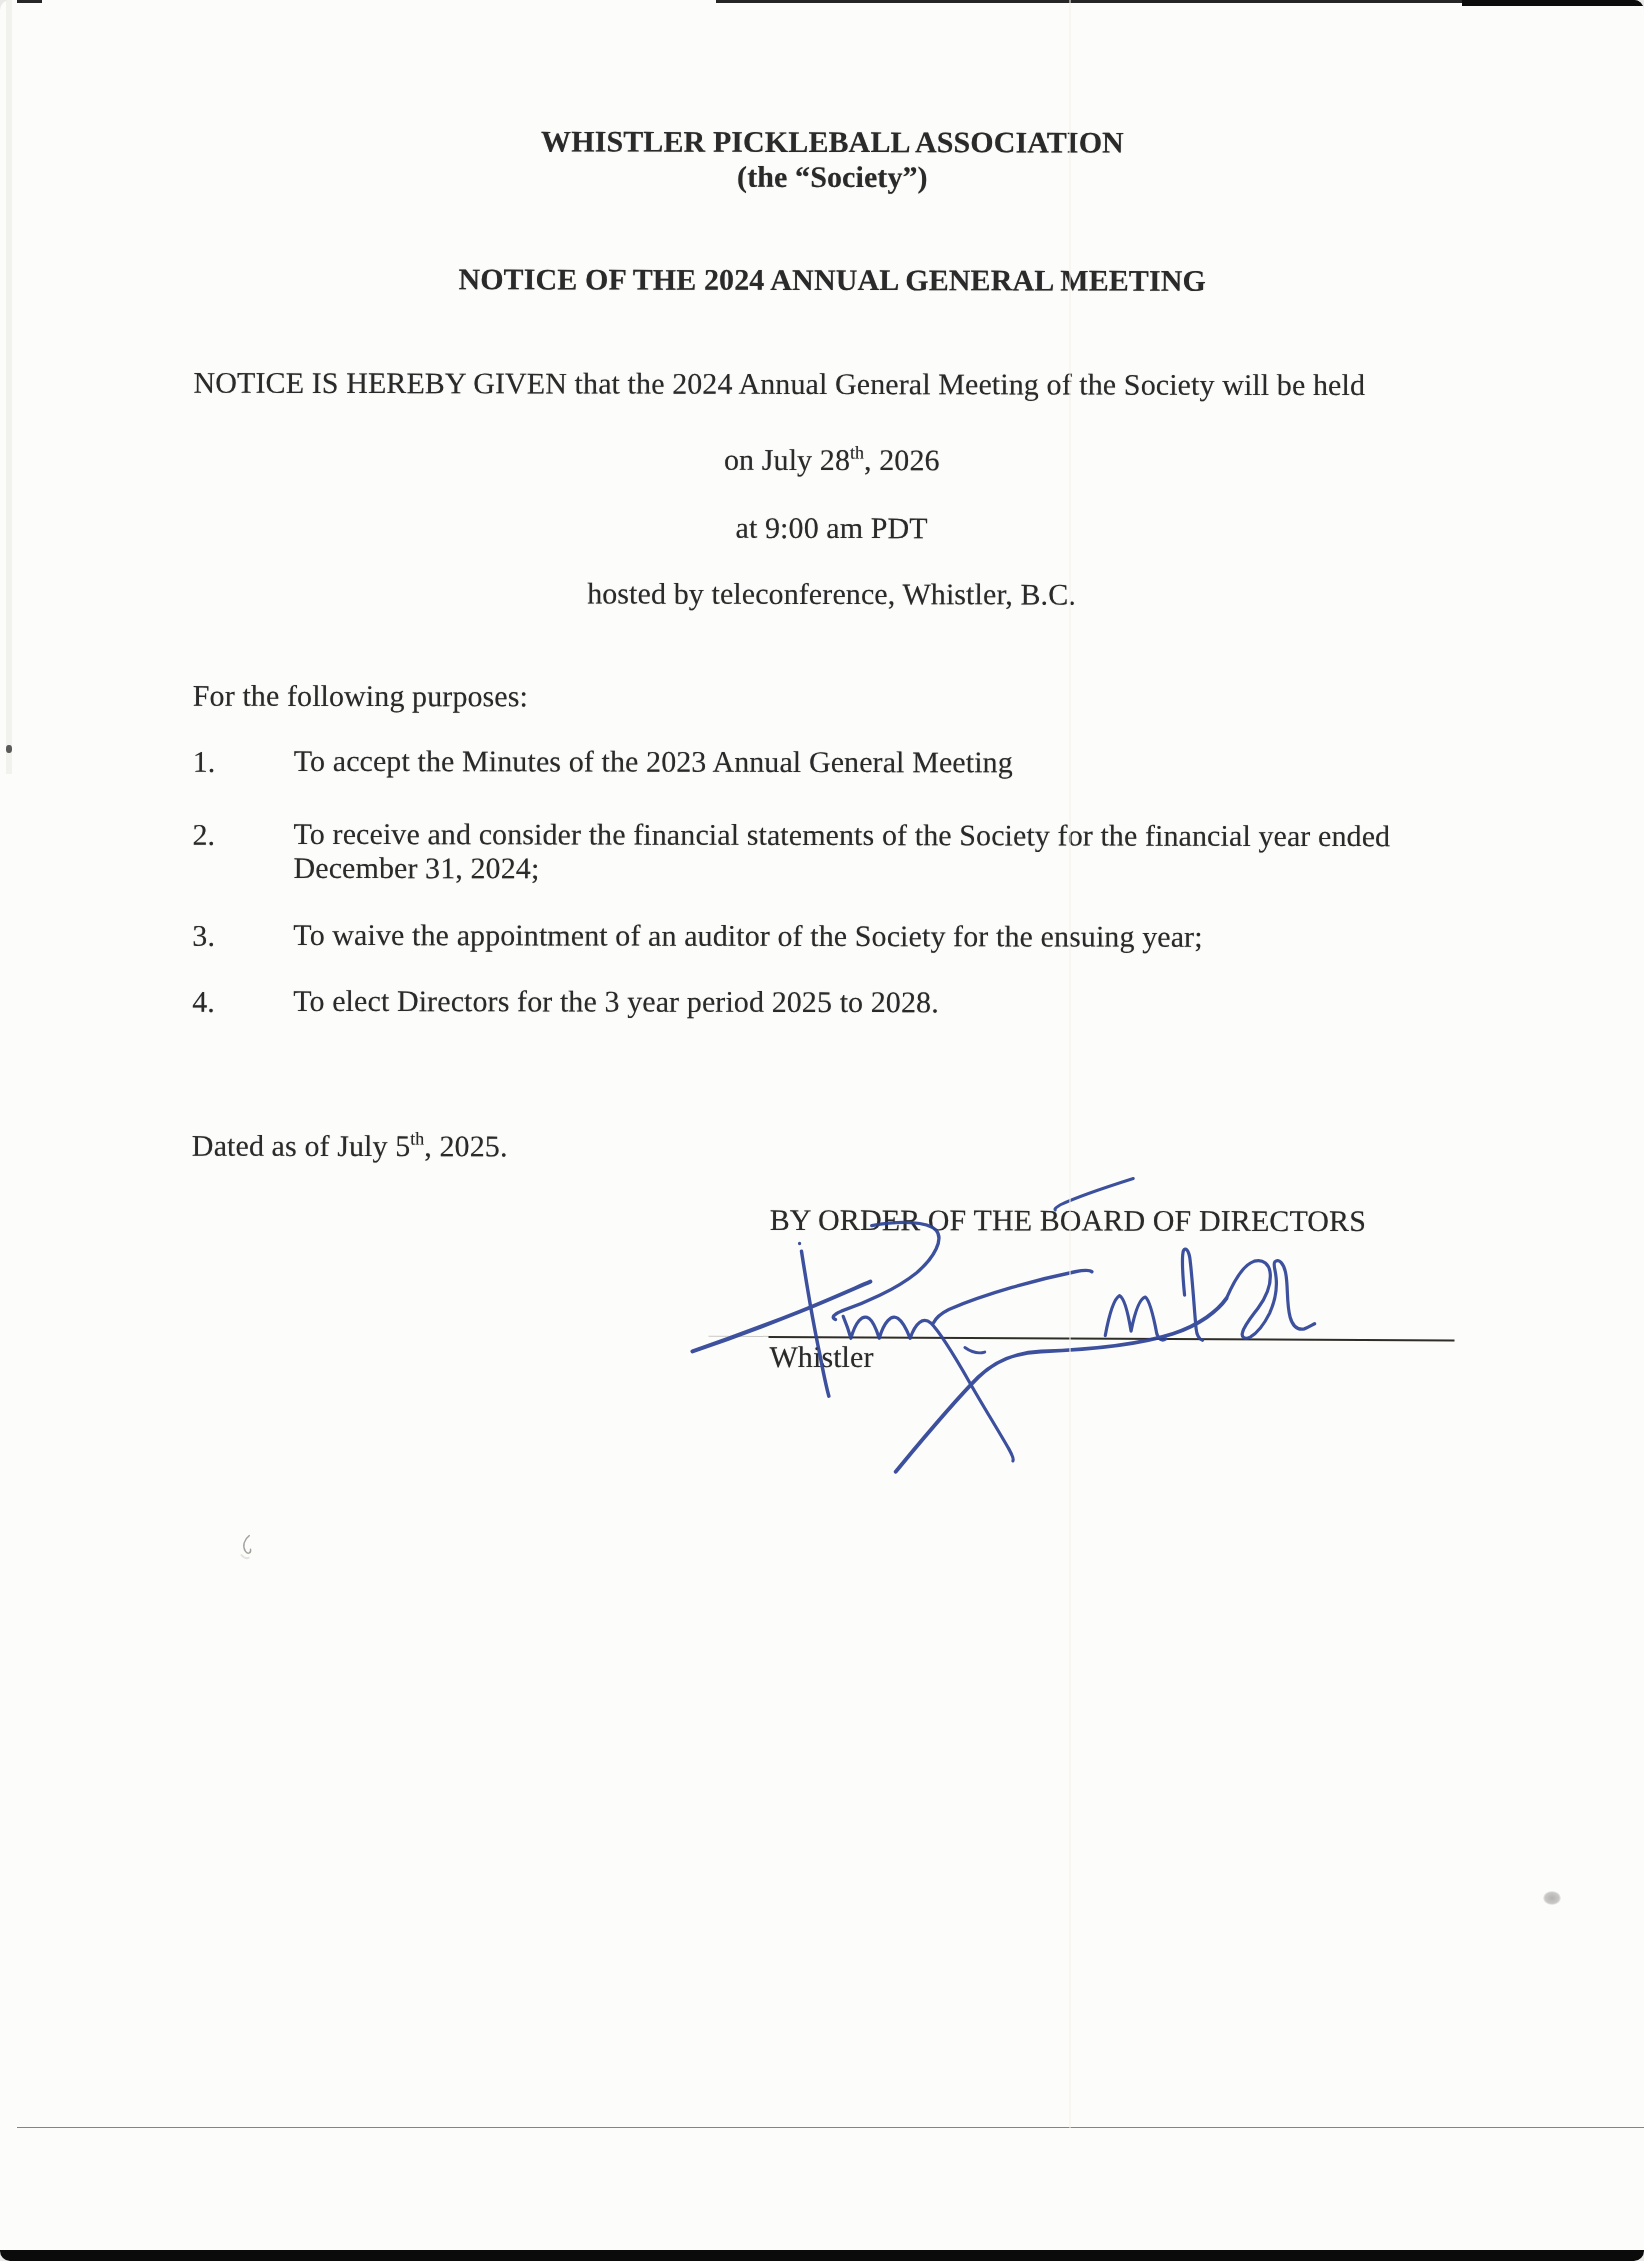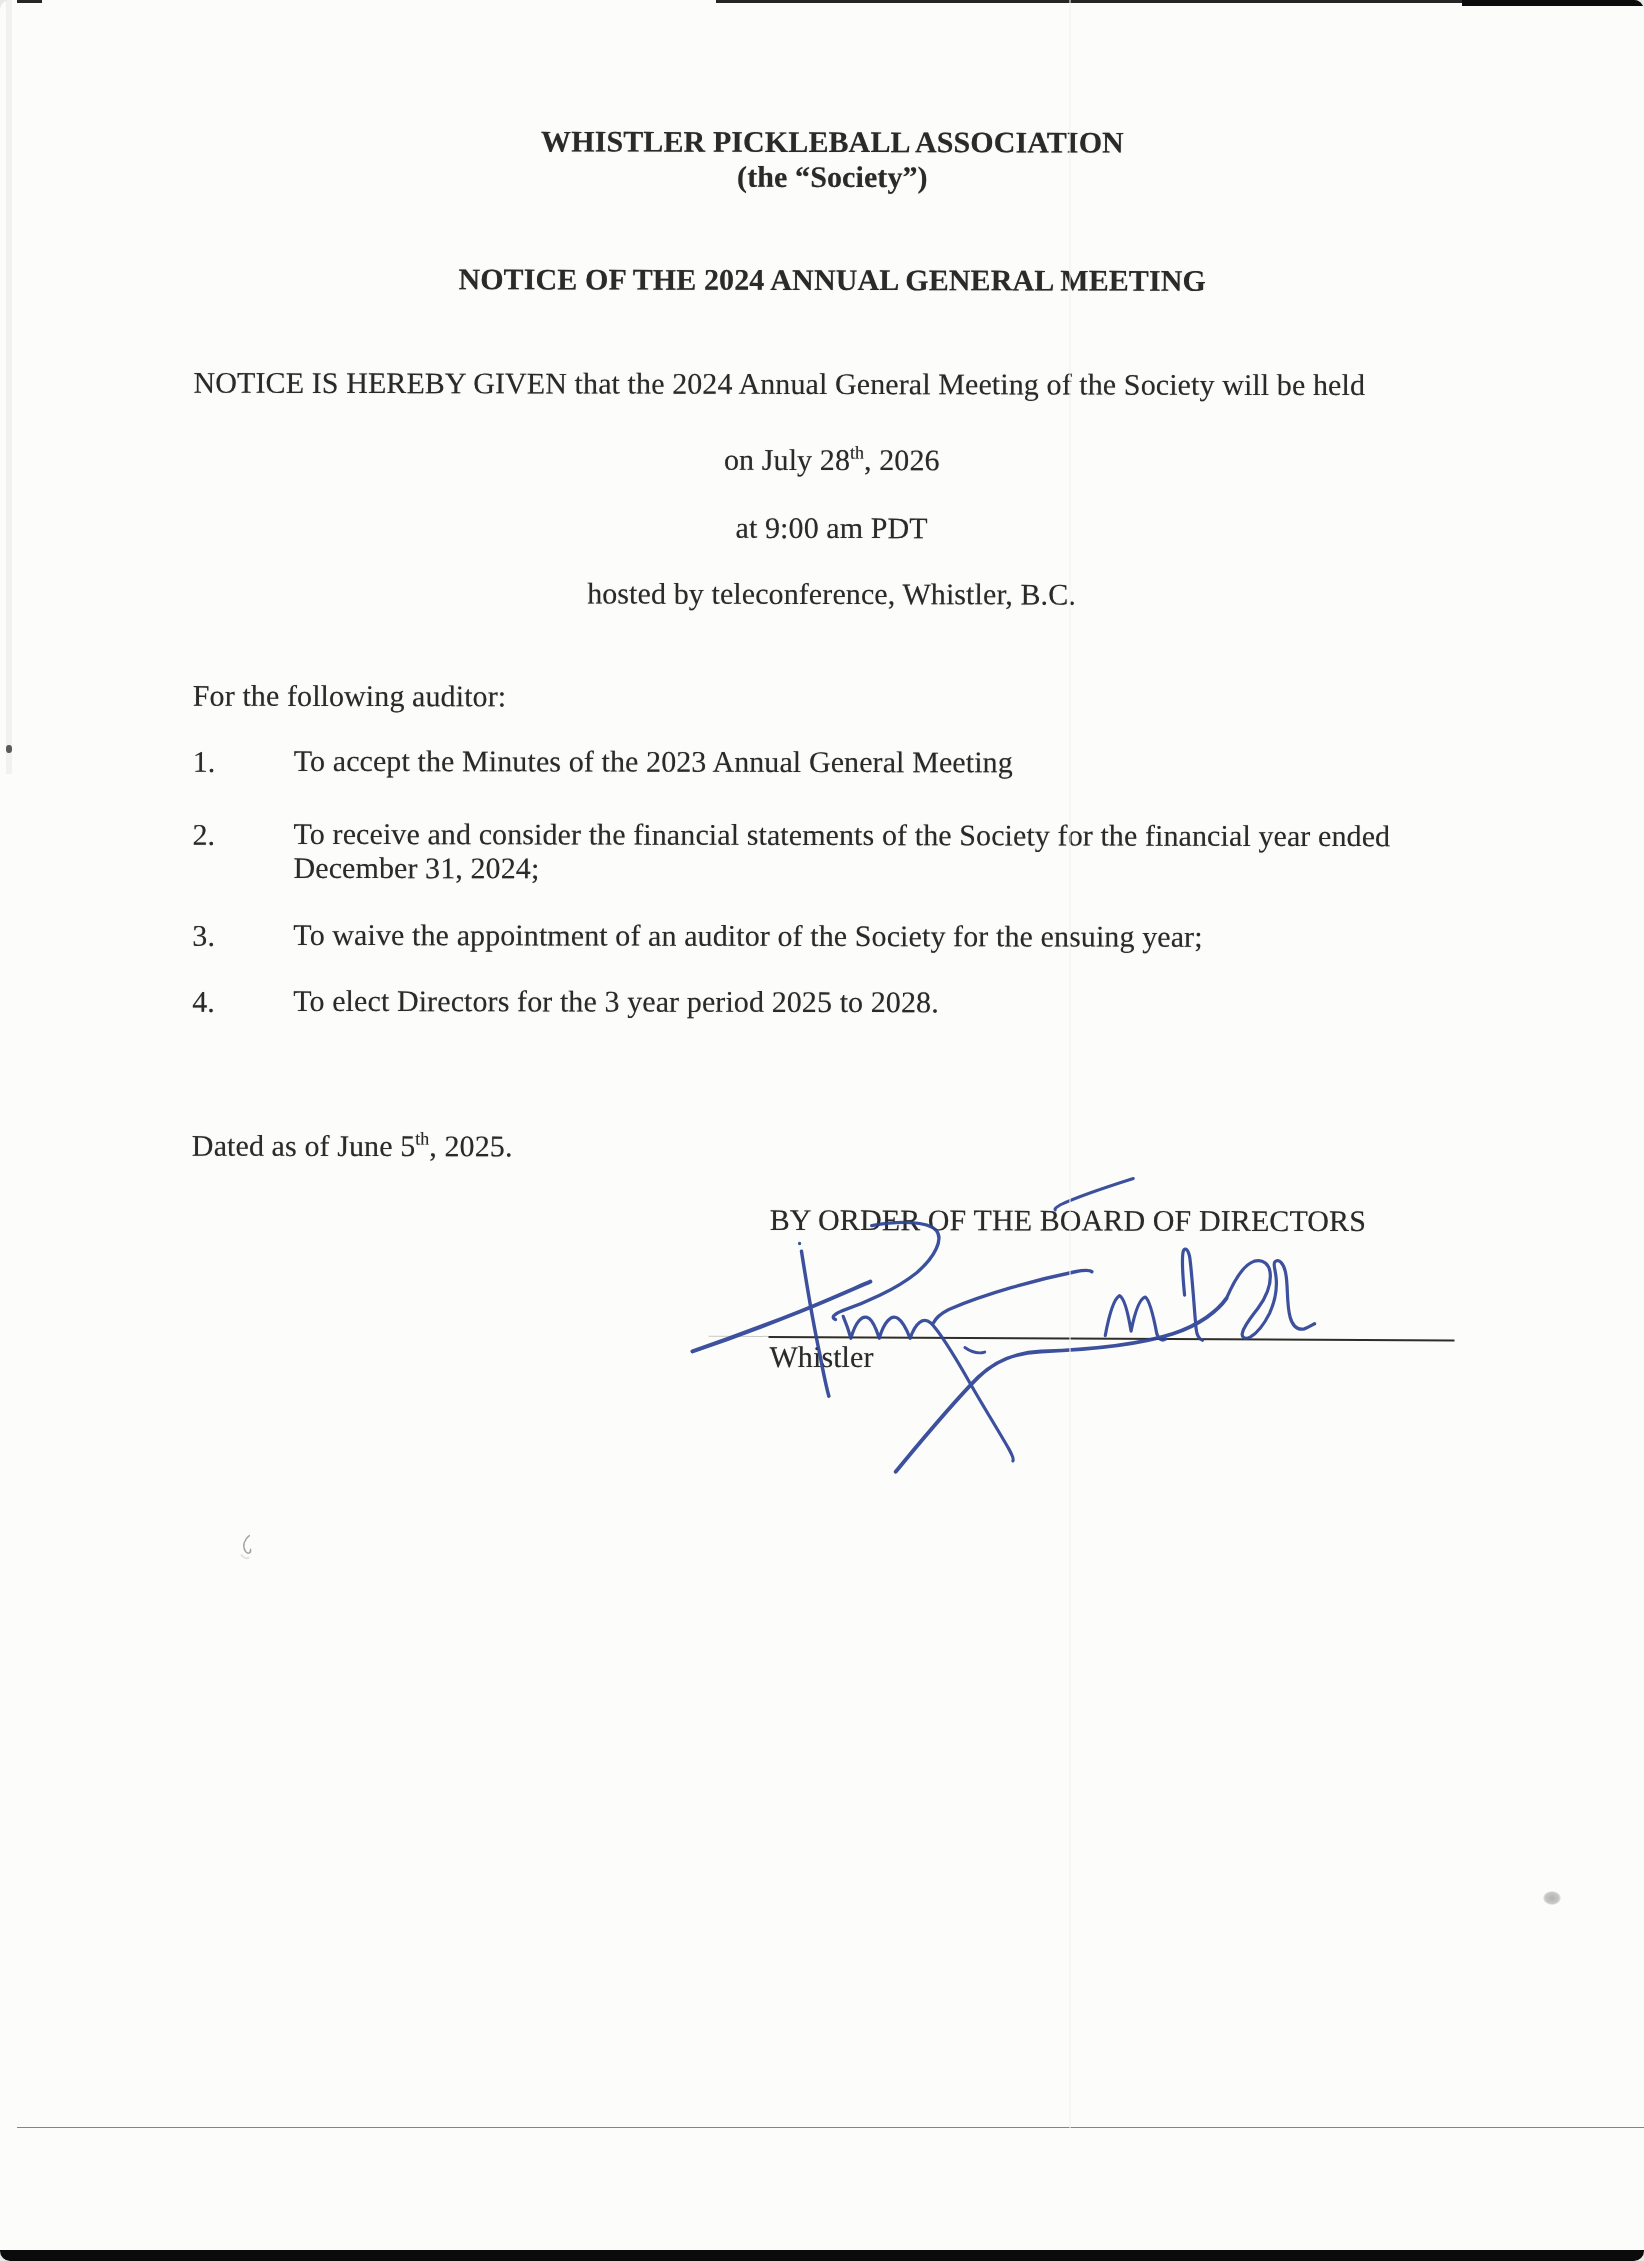--- a/index.html
+++ b/index.html
@@ -65,21 +65,21 @@
     <div class="txt b center" style="top:262px">NOTICE OF THE 2024 ANNUAL GENERAL MEETING</div>
 
     <div class="txt leftcol" style="top:366px;width:1225px">NOTICE IS HEREBY GIVEN that the 2024 Annual General Meeting of the Society will be held</div>
 
     <div class="txt center" style="top:442px"><span>on July 28</span><sup class="sp">th</sup><span>, 2026</span></div>
 
     <div class="txt center" style="top:510px">at 9:00 am PDT</div>
 
     <div class="txt center" style="top:576px">hosted by teleconference, Whistler, B.C.</div>
 
-    <div class="txt leftcol" style="top:679px">For the following auditor:</div>
+    <div class="txt leftcol" style="top:679px">For the following purposes:</div>
 
     <div>
       <span class="txt item-num" style="top:745px">1.</span>
       <span class="txt item-text" style="top:745px">To accept the Minutes of the 2023 Annual General Meeting</span>
     </div>
 
     <div>
       <span class="txt item-num" style="top:818px">2.</span>
       <span class="txt item-text" style="top:818px">To receive and consider the financial statements of the Society for the financial year ended December 31, 2024;</span>
     </div>
@@ -87,21 +87,21 @@
     <div>
       <span class="txt item-num" style="top:919px">3.</span>
       <span class="txt item-text" style="top:919px">To waive the appointment of an auditor of the Society for the ensuing year;</span>
     </div>
 
     <div>
       <span class="txt item-num" style="top:985px">4.</span>
       <span class="txt item-text" style="top:985px">To elect Directors for the 3 year period 2025 to 2028.</span>
     </div>
 
-    <div class="txt leftcol" style="top:1129px"><span>Dated as of June 5</span><sup class="sp">th</sup><span>, 2025.</span></div>
+    <div class="txt leftcol" style="top:1129px"><span>Dated as of July 5</span><sup class="sp">th</sup><span>, 2025.</span></div>
 
     <div class="txt" style="top:1202px;left:770px">BY ORDER OF THE BOARD OF DIRECTORS</div>
 
     <div class="sig-line-faint"></div>
     <div class="sig-line"></div>
 
     <div class="txt" style="top:1339px;left:770px">Whistler</div>
 
     <svg class="sig-svg" viewBox="1020 1790 1150 500">
       <g fill="none" stroke="#2e4497" stroke-linecap="round" stroke-linejoin="round" opacity="0.93">

